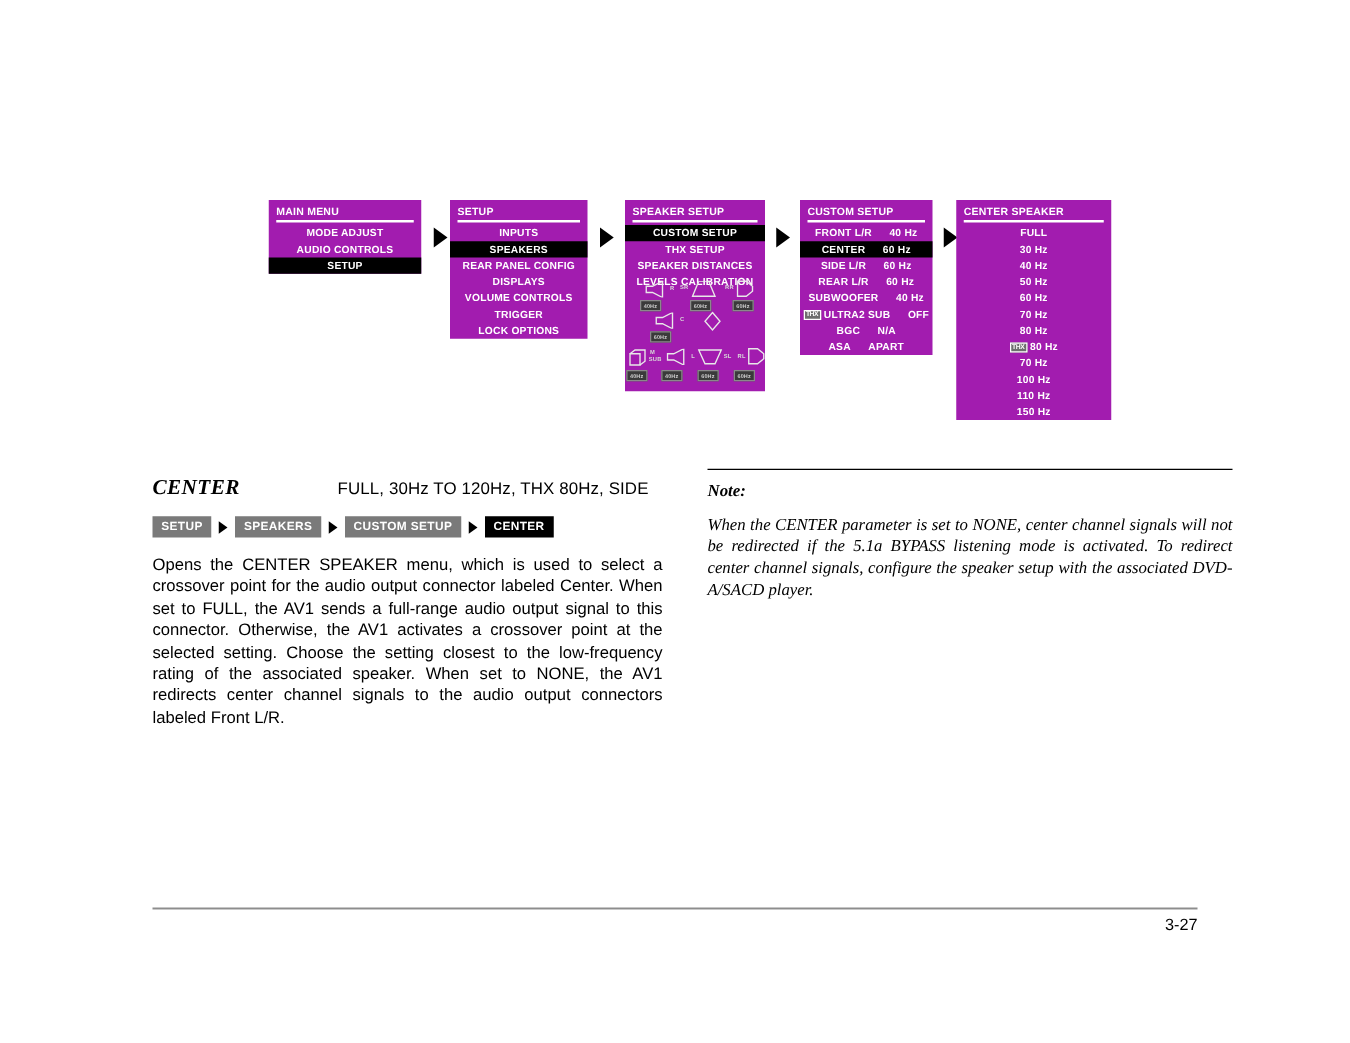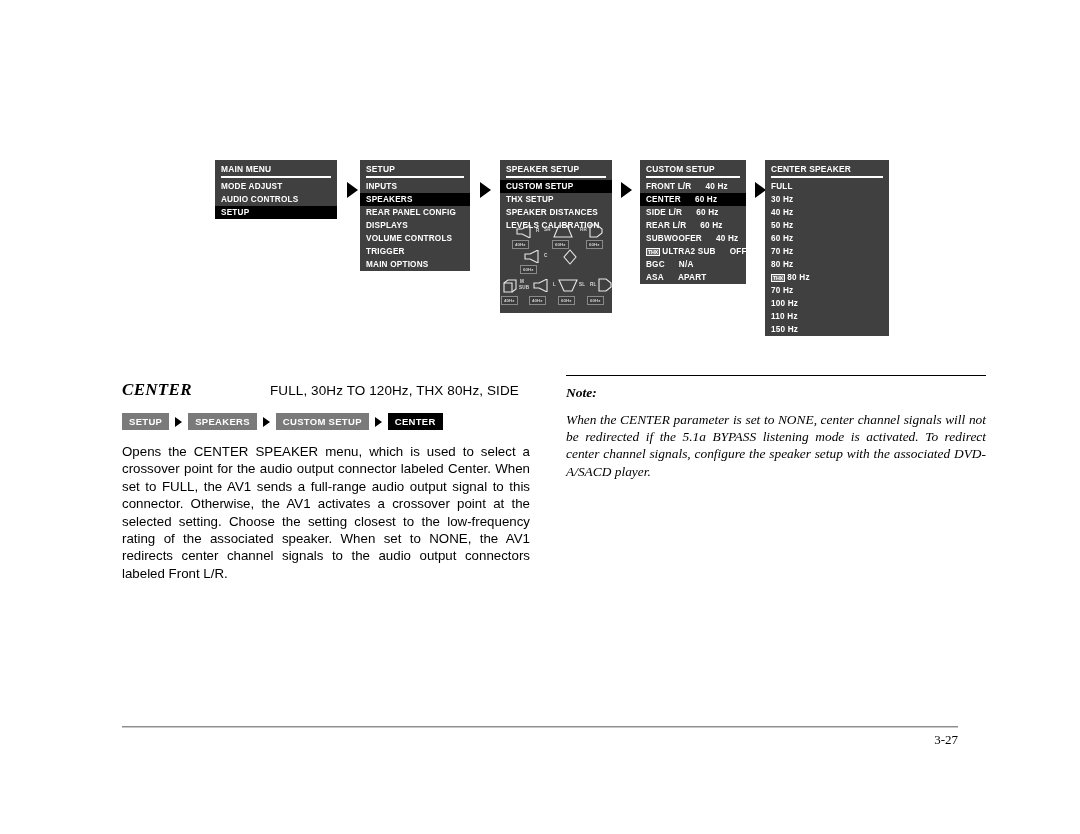--- a/index.html
+++ b/index.html
@@ -15,28 +15,28 @@
   .head-left{position:absolute;left:0;bottom:6px;font-style:italic;font-size:13px;
     font-family:"Liberation Serif", serif;letter-spacing:.5px;color:#111;}
   .head-right{position:absolute;right:0;bottom:2px;font-style:italic;font-size:21px;
     font-family:"Liberation Serif", serif;color:#111;}
   .head-rule{position:absolute;left:0;right:0;bottom:0;height:3px;
     background:linear-gradient(to bottom,#8d8d8d 0,#8d8d8d 1px,#c9c9c9 1px,#c9c9c9 3px);}
 
   
   .flow{position:absolute;left:215px;top:158px;}
   .osd{
-    position:absolute;background:#404040;color:#fff;
+    position:absolute;background:#a21caf;color:#fff;
     font-family:"Liberation Sans", sans-serif;font-weight:bold;
     font-size:8.2px;letter-spacing:.2px;
   }
   .osd .ttl{padding:4px 6px 2px 6px;font-size:8.4px;}
   .osd .ttl-rule{height:2px;background:#fff;margin:0 6px 2px 6px;}
   .osd .row{padding:1px 6px;line-height:11px;white-space:nowrap;
-    display:flex;justify-content:flex-start;}
+    display:flex;justify-content:center;}
   .osd .row.sel{background:#000;}
   .osd .row .v{margin-left:14px;}
   .arrow{position:absolute;width:0;height:0;border-left:11px solid #000;
     border-top:8px solid transparent;border-bottom:8px solid transparent;}
 
   
   .diag{position:absolute;left:0;right:0;}
   .spk{position:absolute;}
   .freq{position:absolute;background:#3a3a3a;color:#cfcfcf;font-size:4.4px;
     font-weight:bold;padding:1px 2px;border:1px solid #8a8a8a;letter-spacing:.1px;}
@@ -65,21 +65,21 @@
   .note-rule{position:absolute;left:0;top:-3px;width:420px;height:1px;background:#000;}
   .note-h{font-family:"Liberation Serif", serif;font-weight:bold;font-style:italic;
     font-size:13.5px;margin-top:7px;}
   .note-b{margin-top:10px;font-family:"Liberation Serif", serif;font-style:italic;
     font-size:13.4px;line-height:17.2px;text-align:justify;}
 
   
   .foot{position:absolute;left:122px;top:726px;width:836px;}
   .foot-rule{height:2px;background:linear-gradient(to bottom,#8d8d8d 0,#8d8d8d 1px,#c9c9c9 1px,#c9c9c9 2px);}
   .foot-num{position:absolute;right:0;top:6px;font-size:13px;
-    font-family:Liberation Serif, serif;}
+    font-family:Liberation Sans, sans-serif;}
 </style>
 </head>
 <body>
 
 <div class="page">
 
 
   <div class="flow">
 
     <div class="osd" id="m-main" style="left:0px;top:2px;width:122px;">
@@ -115,21 +115,21 @@
           <div class="row">
             <span>DISPLAYS</span>
           </div>
           <div class="row">
             <span>VOLUME CONTROLS</span>
           </div>
           <div class="row">
             <span>TRIGGER</span>
           </div>
           <div class="row">
-            <span>MAIN OPTIONS</span>
+            <span>LOCK OPTIONS</span>
           </div>
         </div>
     </div>
     <div class="arrow" style="left:265px;top:24px;"></div>
 
     <div class="osd" style="left:285px;top:2px;width:112px;height:153px;">
       <div class="ttl">SPEAKER SETUP</div>
       <div class="ttl-rule"></div>
       <div id="spk-items">
           <div class="row sel">

